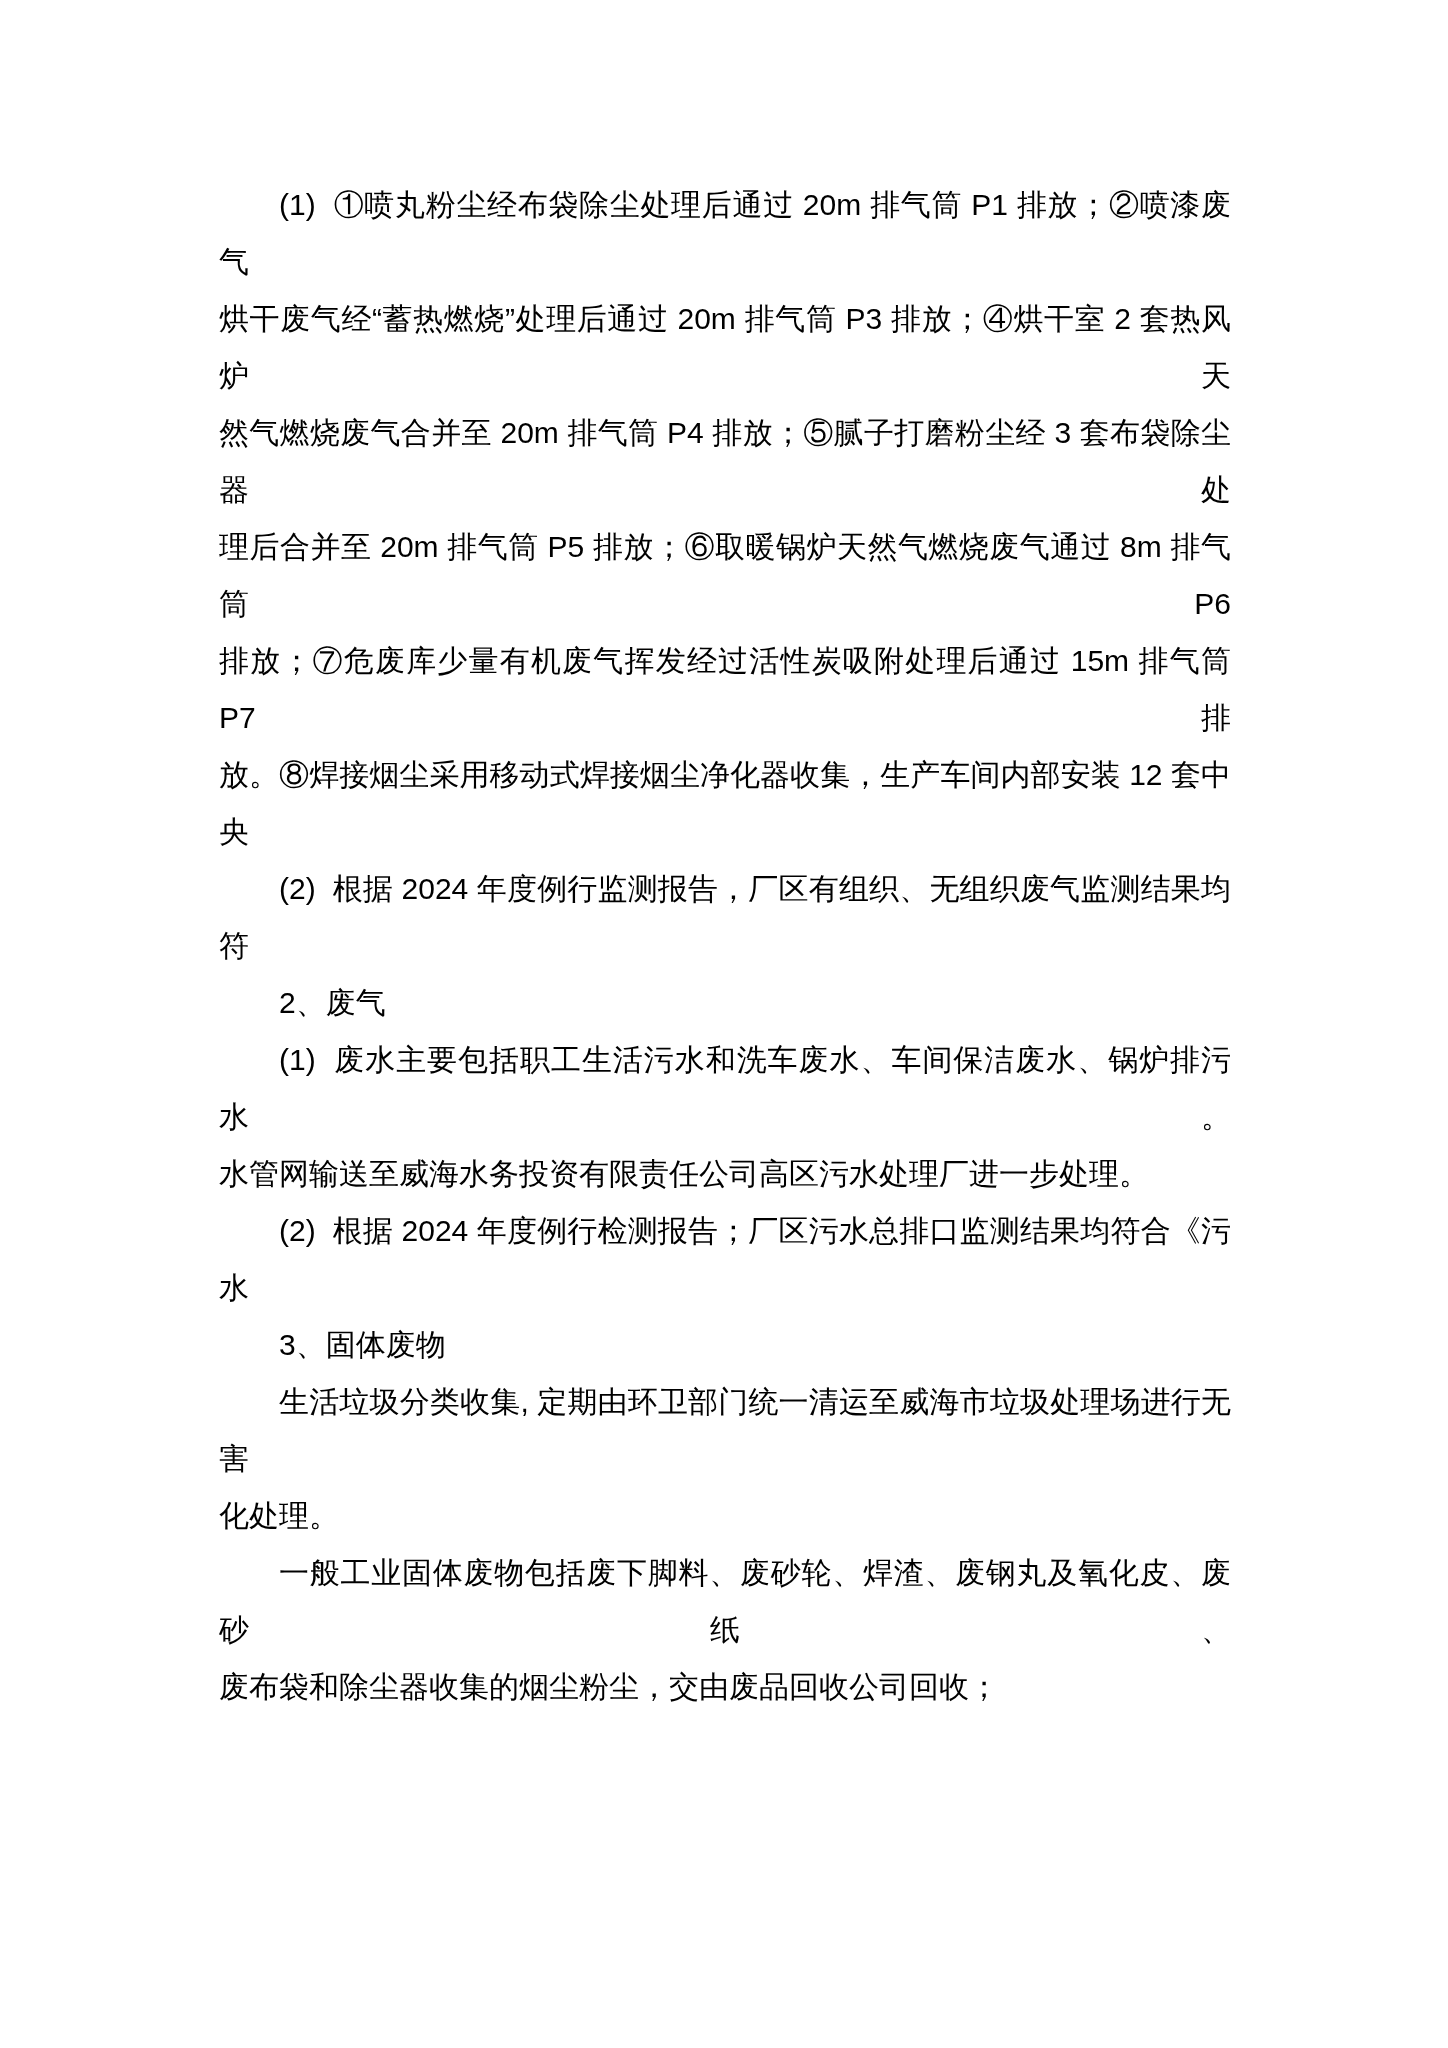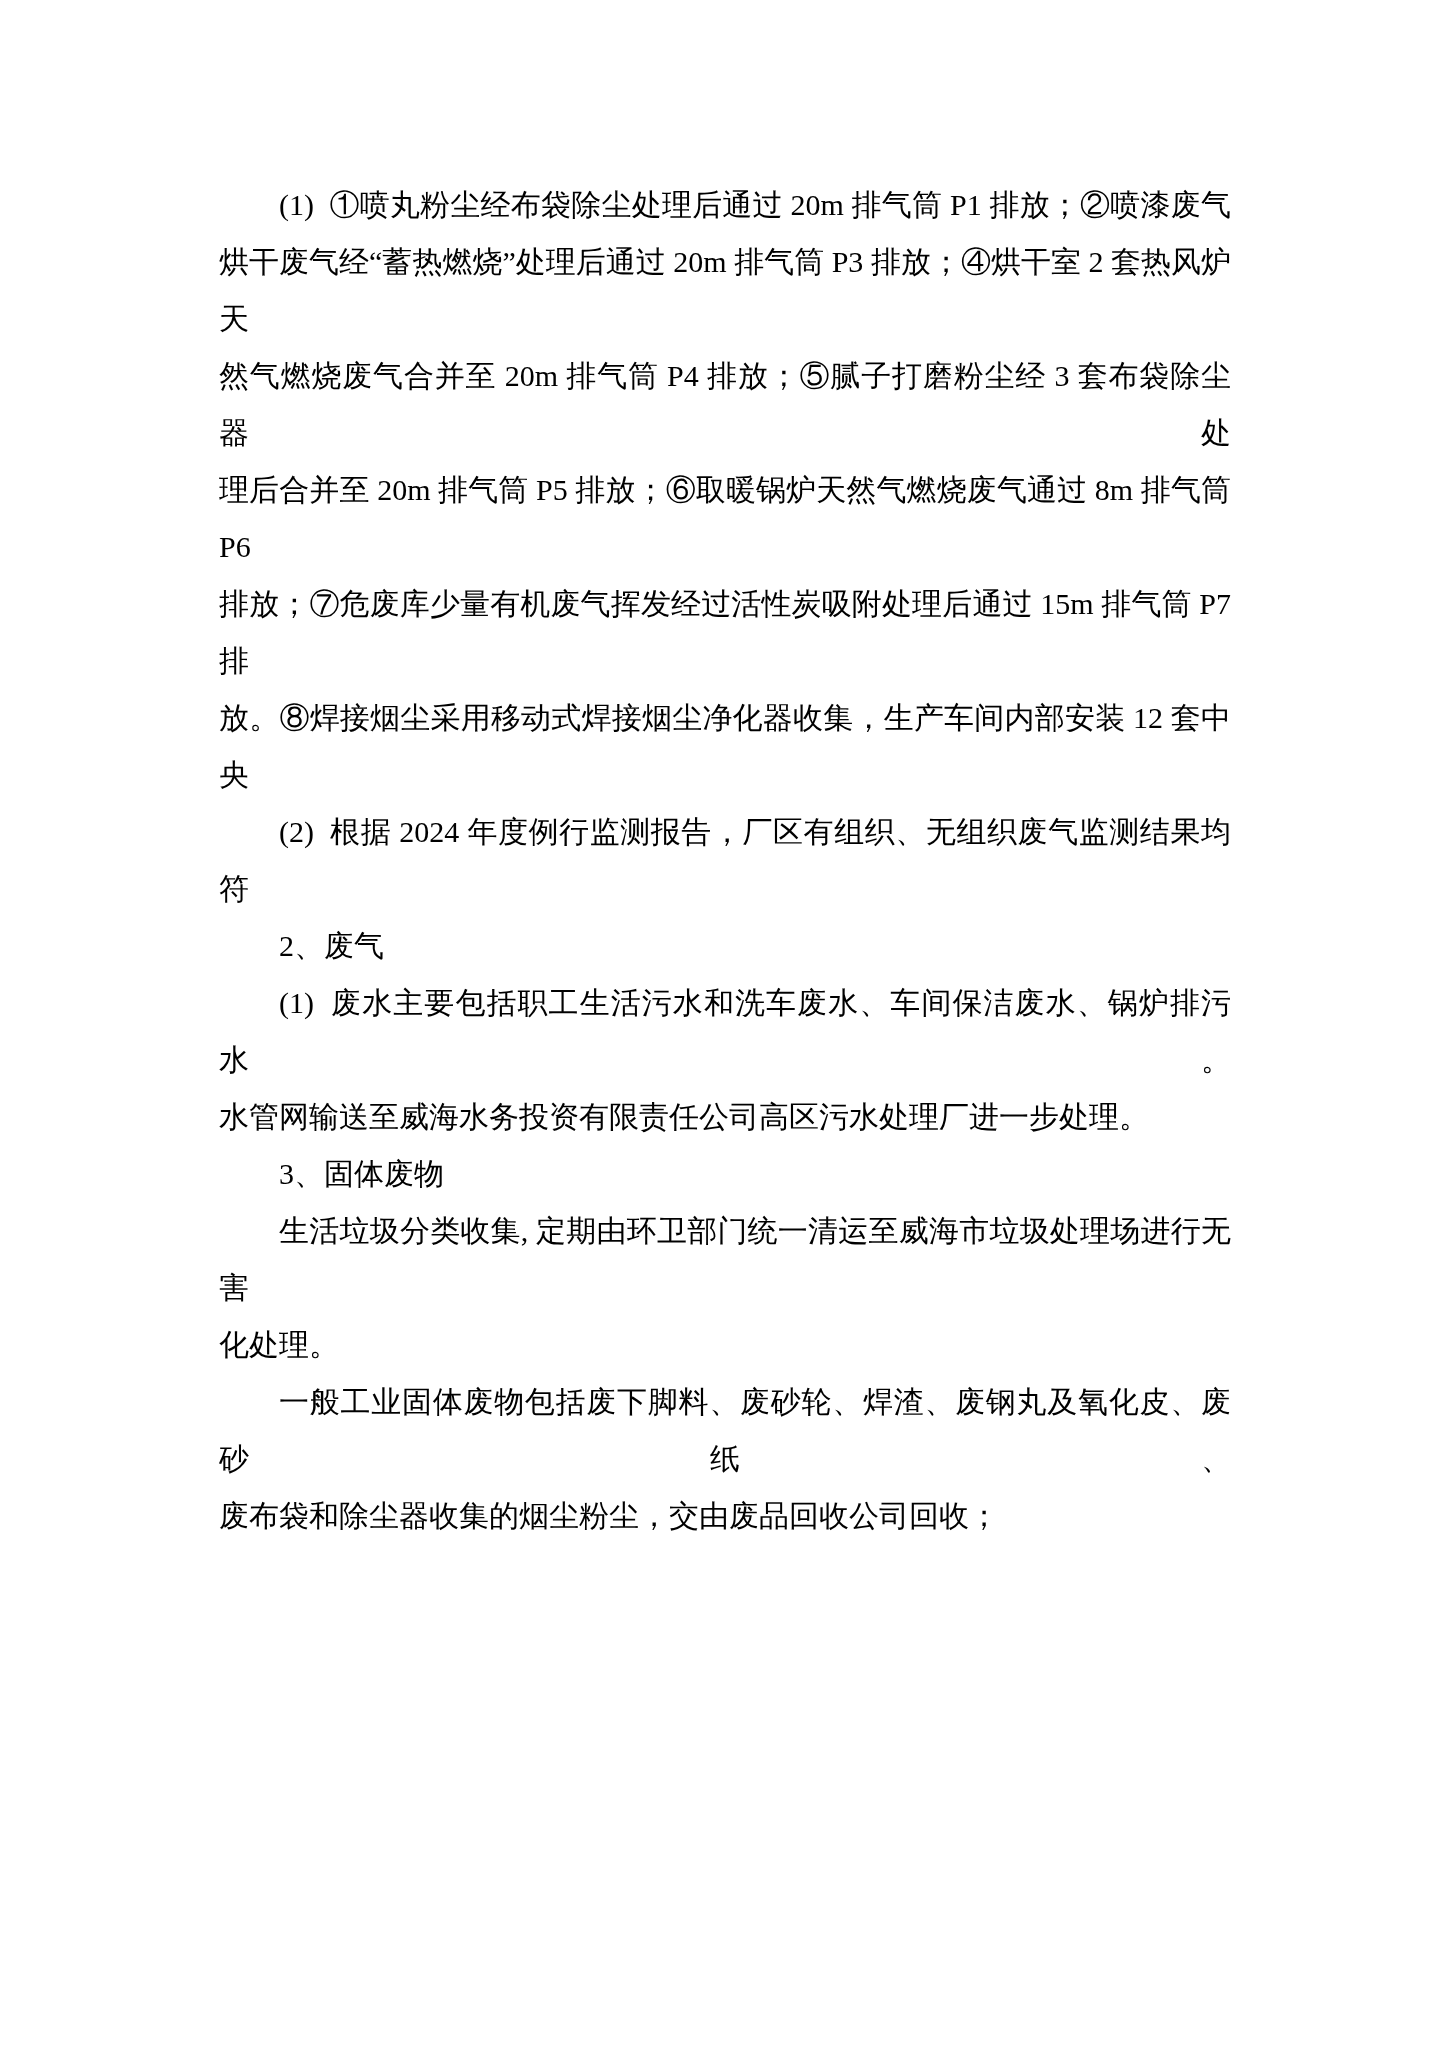--- a/index.html
+++ b/index.html
@@ -6,21 +6,21 @@
     margin: 0;
     padding: 0;
     background: #ffffff;
   }
   .page {
     position: relative;
     width: 1448px;
     height: 2048px;
     background: #ffffff;
     color: #000000;
-    font-family: Liberation Serif, serif;
+    font-family: Liberation Sans, sans-serif;
     font-size: 30px;
     line-height: 57px;
     overflow: hidden;
   }
   .text-block {
     position: absolute;
     left: 219px;
     top: 176px;
     width: 1012px;
   }
@@ -44,20 +44,21 @@
     <div class="line indent fill">(1)  ①喷丸粉尘经布袋除尘处理后通过 20m 排气筒 P1 排放；②喷漆废气</div>
     <div class="line fill">烘干废气经“蓄热燃烧”处理后通过 20m 排气筒 P3 排放；④烘干室 2 套热风炉天</div>
     <div class="line fill">然气燃烧废气合并至 20m 排气筒 P4 排放；⑤腻子打磨粉尘经 3 套布袋除尘器处</div>
     <div class="line fill">理后合并至 20m 排气筒 P5 排放；⑥取暖锅炉天然气燃烧废气通过 8m 排气筒 P6</div>
     <div class="line fill">排放；⑦危废库少量有机废气挥发经过活性炭吸附处理后通过 15m 排气筒 P7 排</div>
     <div class="line fill">放。⑧焊接烟尘采用移动式焊接烟尘净化器收集，生产车间内部安装 12 套中央</div>
     <div class="line indent fill">(2)  根据 2024 年度例行监测报告，厂区有组织、无组织废气监测结果均符</div>
     <div class="line indent">2、废气</div>
     <div class="line indent fill">(1)  废水主要包括职工生活污水和洗车废水、车间保洁废水、锅炉排污水。</div>
     <div class="line">水管网输送至威海水务投资有限责任公司高区污水处理厂进一步处理。</div>
+    <div class="line indent fill">(2)  根据 2024 年度例行检测报告；厂区污水总排口监测结果均符合《污水</div>
     <div class="line indent">3、固体废物</div>
     <div class="line indent fill">生活垃圾分类收集, 定期由环卫部门统一清运至威海市垃圾处理场进行无害</div>
     <div class="line">化处理。</div>
     <div class="line indent fill">一般工业固体废物包括废下脚料、废砂轮、焊渣、废钢丸及氧化皮、废砂纸、</div>
     <div class="line">废布袋和除尘器收集的烟尘粉尘，交由废品回收公司回收；</div>
 
   </div>
 </div>
 
 </body></html>

